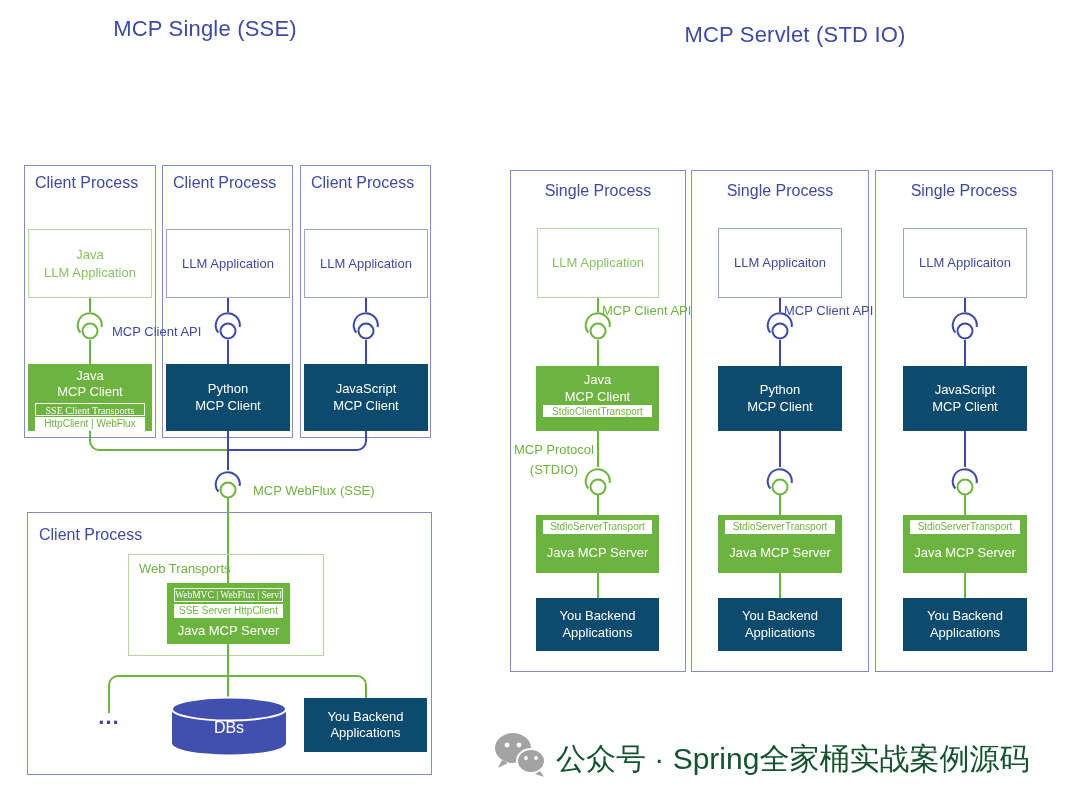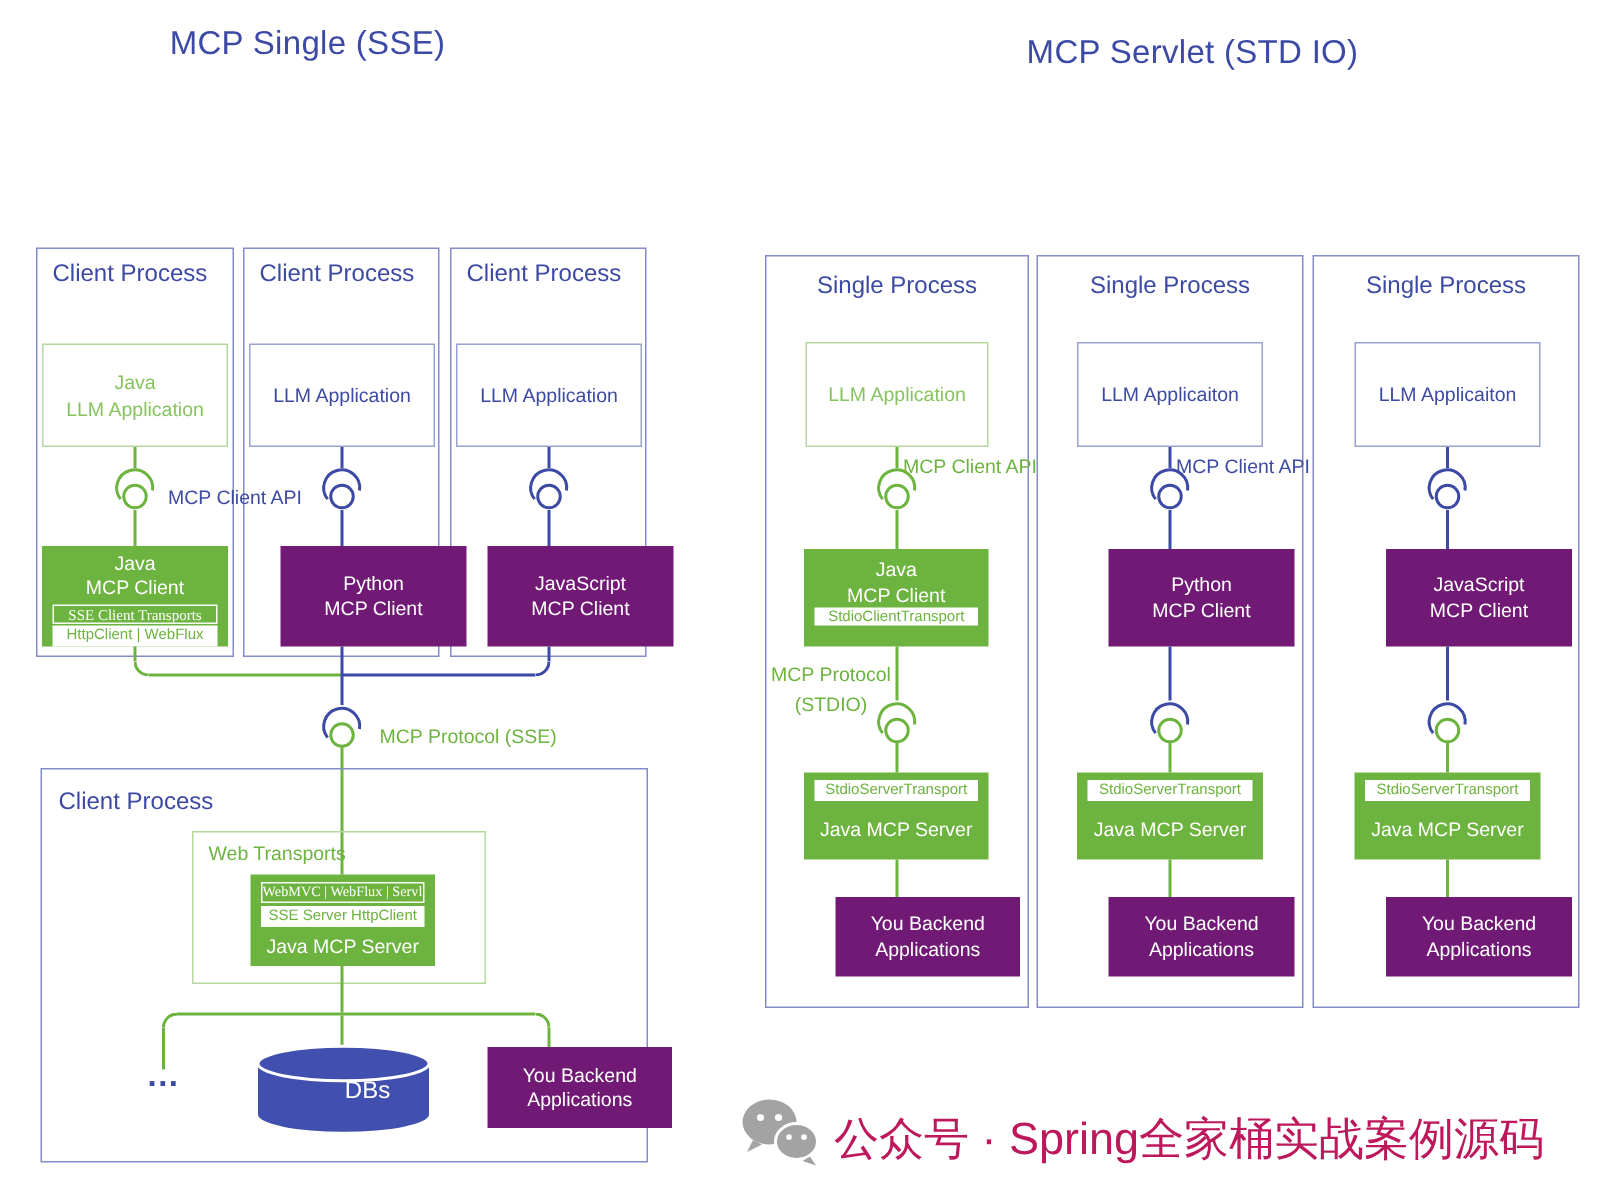--- a/index.html
+++ b/index.html
@@ -12,21 +12,21 @@
   .pbox  { position:absolute; border:1px solid #838cc7; }
   .pbox.gb { border-color:#b5d99c; }
   .ptitle { position:absolute; font-size:16px; color:#3d4aa4; white-space:nowrap; }
   .ptitle.ctr { text-align:center; }
   .lbox { position:absolute; border:1px solid #9aa2d2; background:#fff; display:flex; align-items:center; justify-content:center;
           font-size:13px; line-height:1.35; text-align:center; color:#3d4aa4; }
   .lbox.g { border-color:#b5d99c; color:#87c35f; }
   .fill { position:absolute; display:flex; flex-direction:column; align-items:center; justify-content:center;
           color:#fff; font-size:13px; line-height:1.27; text-align:center; }
   .fill.green  { background:#6db33f; }
-  .fill.indigo { background:#701a75;margin-left:21px; }
+  .fill.indigo { background:#0c4a6e; }
   .fill.col { justify-content:flex-start; }
   .ml { white-space:pre-line; }
   .badge { display:block; width:calc(100% - 14px); font-size:10px; line-height:13px; height:14px; overflow:hidden; white-space:nowrap; }
   .badge.framed { border:1px solid rgba(255,255,255,.95); color:#fff;font-family:Liberation Serif, serif; }
   .badge.white  { background:#fff; color:#6db33f; }
   .badge.fw { font-size:9.5px; }
   .vl { position:absolute; width:2px; }
   .hl { position:absolute; height:2px; }
   .lc-g { background:#6db33f; }
   .lc-i { background:#3c4aa6; }
@@ -41,21 +41,21 @@
   .lab.ml2 { white-space:pre-line; text-align:center; }
   .conn { position:absolute; width:34px; height:32px; }
   .conn path { fill:none; stroke-width:2px; }
   .conn circle { fill:#fff; stroke-width:2px; }
   .conn.g path, .conn.g circle { stroke:#6db33f; }
   .conn.i path, .conn.i circle { stroke:#3c4aa6; }
   .conn.ig path { stroke:#3c4aa6; } .conn.ig circle { stroke:#6db33f; }
   .dbs-label { position:absolute; color:#fff; font-size:16px; text-align:center; }
   .dots { position:absolute; font-size:22px; font-weight:bold; color:#3c4aa6; letter-spacing:1px; }
   .grow-center { display:flex; flex:1; align-items:center; }
-  .wm-text { position:absolute; font-size:30px; color:#be185d; white-space:nowrap; }
+  .wm-text { position:absolute; font-size:30px; color:#14532d; white-space:nowrap; }
 </style>
 </head>
 <body>
 
 <div class="canvas">
 
   <div>
     <div class="title" style="left:55px;top:16px;width:300px">MCP Single (SSE)</div>
 
     <div class="pbox" style="left:24px;top:165px;width:132px;height:273px"></div>
@@ -119,21 +119,21 @@
     <div class="hl lc-g" style="left:99px;top:449px;width:129px"></div>
     <div class="vl lc-i" style="left:365px;top:431px;height:10px"></div>
     <div class="corner c-dr-i" style="left:357px;top:441px"></div>
     <div class="hl lc-i" style="left:228px;top:449px;width:129px"></div>
     <div class="vl lc-i" style="left:227px;top:431px;height:39px"></div>
 
     <svg class="conn ig" style="left:211px;top:469px" viewBox="0 0 34 32">
       <path d="M6 20 A12 12 0 1 1 28 20" transform="rotate(-15 17 16)"></path>
         <circle cx="17" cy="21" r="7.5"></circle>
       </svg>
-    <div class="lab g" style="left:253px;top:483px">MCP Protocol (SSE)</div>
+    <div class="lab g" style="left:253px;top:483px">MCP WebFlux (SSE)</div>
     <div class="vl lc-g" style="left:227px;top:497px;height:86px"></div>
 
     <div class="pbox" style="left:27px;top:512px;width:405px;height:263px"></div>
     <div class="ptitle" style="left:39px;top:526px">Client Process</div>
     <div class="pbox gb" style="left:128px;top:554px;width:196px;height:102px"></div>
     <div class="lab g" style="left:139px;top:561px">Web Transports</div>
 
     <div class="fill green col" style="left:167px;top:583px;width:123px;height:61px;padding-top:5px">
       <span class="badge framed fw">WebMVC | WebFlux | Servlet</span>
       <span class="badge white" style="margin-top:2px">SSE Server HttpClient</span>
@@ -148,21 +148,21 @@
     <div class="vl lc-g" style="left:227px;top:677px;height:20px"></div>
     <div class="vl lc-g" style="left:365px;top:685px;height:13px"></div>
 
     <div class="dots" style="left:94px;top:704px;width:30px;text-align:center">...</div>
 
     <svg style="position:absolute;left:170px;top:696px" width="118" height="60" viewBox="0 0 118 60">
       <ellipse cx="59" cy="47" rx="57" ry="11.5" fill="#4150ae"></ellipse>
       <rect x="2" y="13" width="114" height="34" fill="#4150ae"></rect>
       <ellipse cx="59" cy="13" rx="57" ry="11.5" fill="#4150ae" stroke="#ffffff" stroke-width="2"></ellipse>
     </svg>
-    <div class="dbs-label" style="left:186px;top:719px;width:118px">DBs</div>
+    <div class="dbs-label" style="left:170px;top:719px;width:118px">DBs</div>
 
     <div class="fill indigo" style="left:304px;top:698px;width:123px;height:54px">
       <span class="ml">You Backend
 Applications</span>
     </div>
   </div>
 
   <div>
     <div class="title" style="left:610px;top:22px;width:370px">MCP Servlet (STD IO)</div>
 

